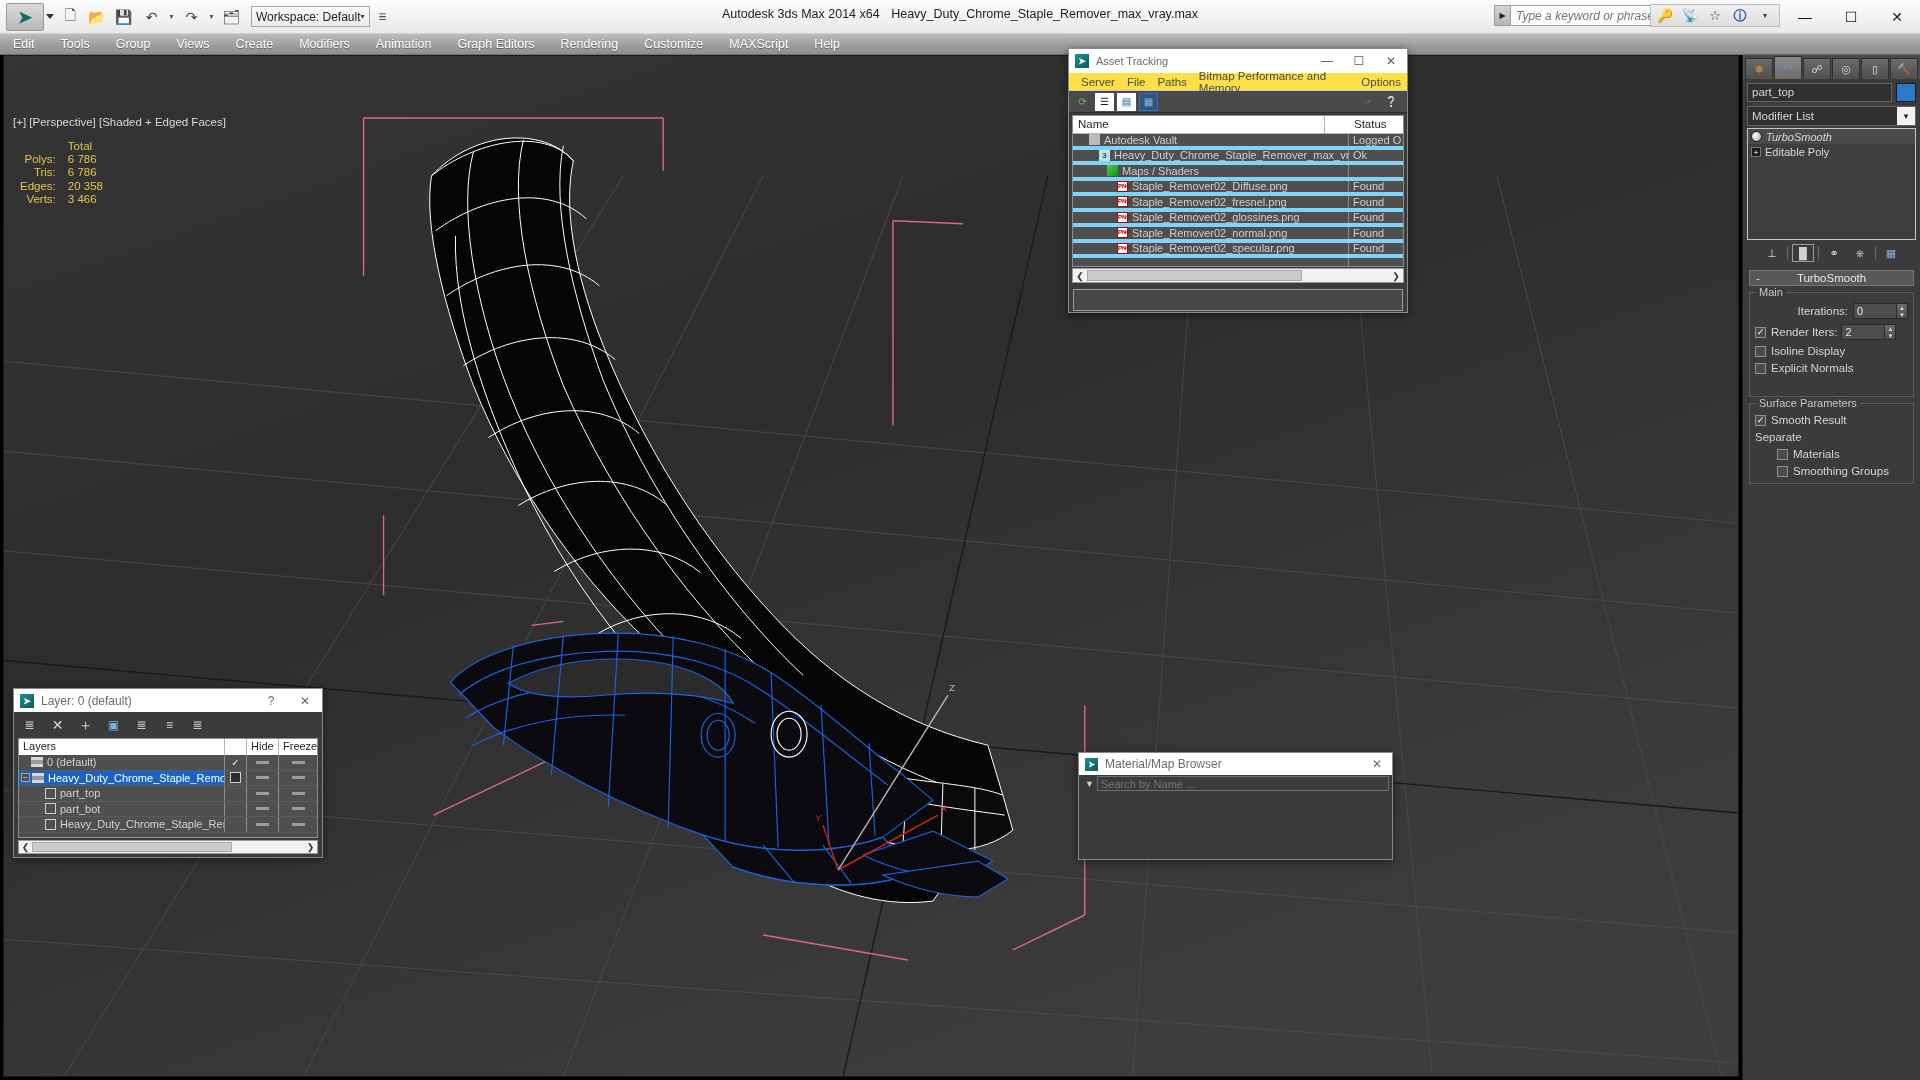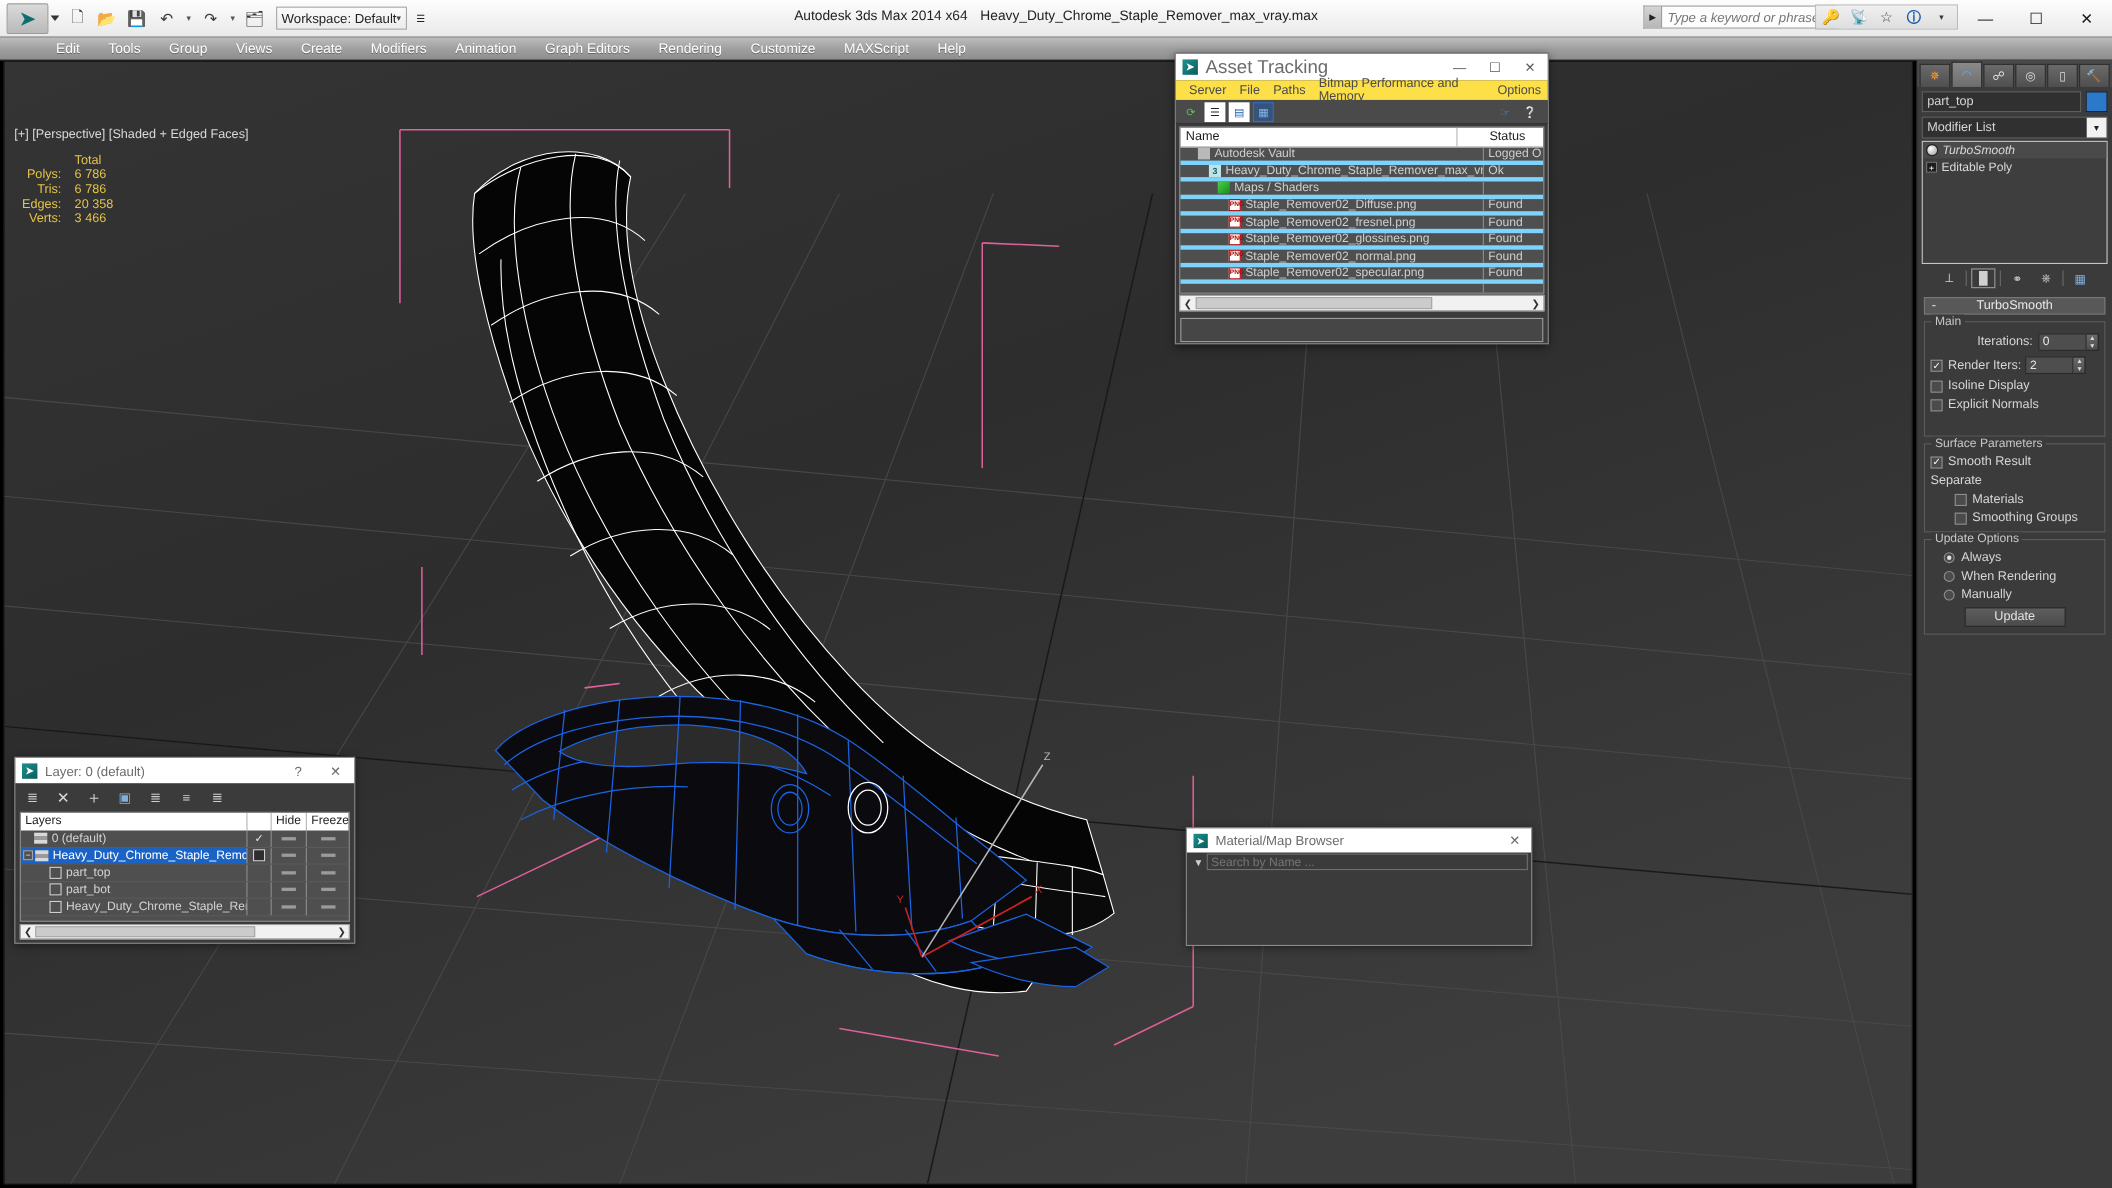--- a/index.html
+++ b/index.html
@@ -42,21 +42,21 @@
     background:linear-gradient(to bottom,#f0f0f0,#dedede); border:1px solid #bdbdbd; padding:0 2px; gap:1px;}
   .hico { width:24px; height:21px; display:flex; align-items:center; justify-content:center;
     font-size:13px; color:#3a3a3a; cursor:pointer; }
   #wctrl { position:absolute; right:0; top:0; height:33px; display:flex; }
   .wbtn { width:46px; height:33px; display:flex; align-items:center; justify-content:center;
     font-size:14px; color:#1a1a1a; cursor:pointer; }
 
   
   #menubar { position:absolute; left:0; top:34px; width:1920px; height:21px;
     background:linear-gradient(to bottom,#bdbdbd 0%,#9e9e9e 55%,#8e8e8e 100%);
-    display:flex; align-items:center; padding-left:38px; border-bottom:1px solid #6d6d6d;}
+    display:flex; align-items:center; border-bottom:1px solid #6d6d6d;}
   .mitem { font-size:12.5px; color:#ffffff; padding:0 13px; line-height:20px; cursor:pointer;
     text-shadow:0 1px 0 rgba(0,0,0,.35); }
 
   
   #viewportFrame { position:absolute; left:0; top:55px; width:1742px; height:1025px;
     background:#000; }
   #viewport { position:absolute; left:3px; top:0px; width:1736px; height:1022px;
     background:linear-gradient(160deg,#2f2f2f 0%,#343434 28%,#2a2a2a 60%,#3a3a3a 100%);
     overflow:hidden; border:1px solid #1a1a1a; }
   #viewportLabel { position:absolute; left:9px; top:60px; font-size:11.5px; color:#d9d9d9; z-index:7;}
@@ -67,21 +67,21 @@
   #stats td.k { text-align:right; padding-right:6px; }
   #stats td.hdr { padding-left:6px; }
   #gizmoHolder { position:absolute; inset:0; }
 
   
   #assetWin { position:absolute; left:1068px; top:48px; width:340px; height:265px;
     background:#3b3b3b; border:1px solid #8a8a8a; box-shadow:0 2px 8px rgba(0,0,0,.5); z-index:30;}
   #assetTitle { height:24px; background:#ffffff; display:flex; align-items:center; padding-left:6px;}
   #assetTitle .ic { width:14px;height:14px;background:linear-gradient(135deg,#1d9090,#0b5c5c);
      display:flex;align-items:center;justify-content:center;color:#fff;font-size:9px;font-weight:bold;}
-  #assetTitle .tx { margin-left:7px; font-size:17px; color:#6b6b6b; }
+  #assetTitle .tx { margin-left:7px; font-size:11px; color:#6b6b6b; }
   #assetTitle .btns { margin-left:auto; display:flex; }
   #assetTitle .btns div { width:32px; height:24px; display:flex; align-items:center;
     justify-content:center; font-size:12px; color:#5a5a5a; cursor:pointer;}
   #assetMenu { height:18px; background:#fde047; display:flex; align-items:center; padding-left:6px;
     border-bottom:1px solid #c9c9c9;}
   #assetMenu span { font-size:11.5px; color:#4a4a4a; padding:0 6px; cursor:pointer; }
   #assetToolbar { height:22px; background:#4a4a4a; display:flex; align-items:center;
     padding-left:4px; gap:3px; border-bottom:1px solid #2e2e2e;}
   .atb { width:19px; height:18px; display:flex; align-items:center; justify-content:center;
     font-size:10px; cursor:pointer; }
@@ -669,38 +669,20 @@
     <div class="prow" style="padding-left:22px;">
       <span class="cbx"></span>
       <span class="lab">Materials</span>
     </div>
     <div class="prow" style="padding-left:22px;margin-bottom:0;">
       <span class="cbx"></span>
       <span class="lab">Smoothing Groups</span>
     </div>
   </div>
 
-  <div class="group">
-    <span class="gl">Update Options</span>
-    <div class="prow" style="padding-left:12px;">
-      <span class="rad">
-          <span class="dot"></span>
-        </span>
-      <span class="lab">Always</span>
-    </div>
-    <div class="prow" style="padding-left:12px;">
-      <span class="rad"></span>
-      <span class="lab">When Rendering</span>
-    </div>
-    <div class="prow" style="padding-left:12px;">
-      <span class="rad"></span>
-      <span class="lab">Manually</span>
-    </div>
-    <button class="updBtn">Update</button>
-  </div>
 </div>
 
 <div id="layerWin">
   <div id="layerTitle">
     <div class="ic">➤</div>
     <div class="tx">Layer: 0 (default)</div>
     <div class="btns">
       <div>?</div>
       <div>✕</div>
     </div>

